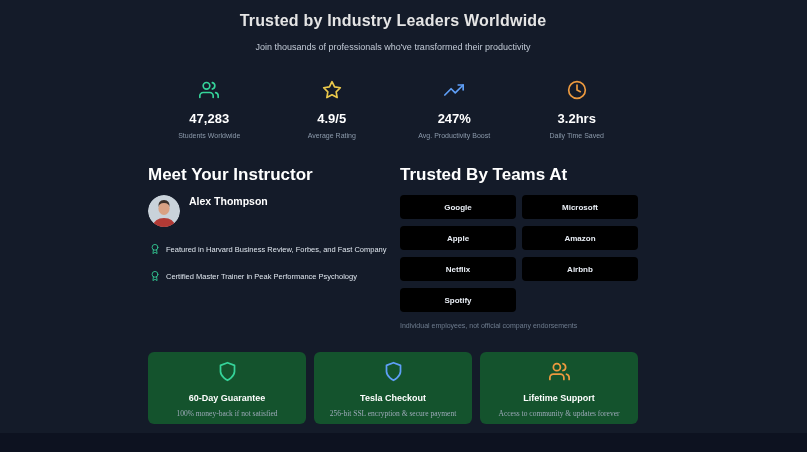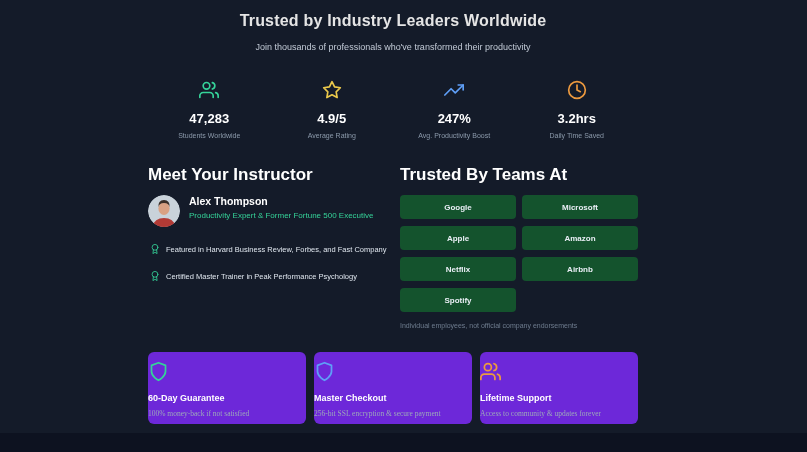--- a/index.html
+++ b/index.html
@@ -47,32 +47,32 @@
   .instructor-name { font-size: 10.5px; font-weight: 700; color: #ffffff; }
   .instructor-role { font-size: 8px; color: #35d399; margin-top: 4px; }
 
   .credentials { margin-top: 13px; }
   .credential { display: flex; align-items: center; margin-bottom: 9px; }
   .credential svg { width: 10px; height: 10px; flex: none; margin-left: 2px; }
   .credential-text { font-size: 7.5px; color: #dfe6ee; margin-left: 6px; }
 
   .tiles { margin-top: 10px; display: grid; grid-template-columns: 116px 116px; gap: 7px 6px; }
   .tile {
-    height: 24px; background: #14532d; border-radius: 4px; border: none;
+    height: 24px; background: #000000; border-radius: 4px; border: none;
     display: flex; align-items: center; justify-content: center;
     font-family: "Liberation Sans", sans-serif;
     font-size: 8px; font-weight: 700; color: #e9eef5; cursor: pointer;
   }
   .disclaimer { font-size: 7px; color: #6e7c8e; margin-top: 10px; }
 
   
   .guarantees { position: absolute; top: 352px; left: 0; width: 490px; display: flex; gap: 8px; }
   .g-card {
-    width: 158px; height: 72px; background: #6d28d9; border-radius: 6px;
-    text-align: left; padding-top: 9px;
+    width: 158px; height: 72px; background: #14532d; border-radius: 6px;
+    text-align: center; padding-top: 9px;
   }
   .g-card svg { width: 21px; height: 21px; }
   .g-title { font-size: 9px; font-weight: 700; color: #ffffff; margin-top: 7px; }
   .g-desc { font-size: 7.5px; color: #9daab9; margin-top: 6px; font-family: Liberation Serif, serif; }
 
   svg.icon { fill: none; stroke: currentColor; stroke-width: 2; stroke-linecap: round; stroke-linejoin: round; }
 </style>
 </head>
 <body>
 
@@ -135,21 +135,20 @@
         <div class="avatar">
           <svg viewBox="0 0 32 32">
             <circle cx="16" cy="16" r="16" fill="#c9d2da"></circle>
             <path d="M4 32 q2.5-9 12-9 q9.5 0 12 9 z" fill="#b23a35"></path>
             <ellipse cx="16" cy="13.5" rx="5.6" ry="6.4" fill="#d9a183"></ellipse>
             <path d="M10.4 12.5 q-0.6-7.5 5.6-7.5 q6.2 0 5.6 7.5 q-0.4-4.5 -5.6-4.5 q-5.2 0-5.6 4.5 z" fill="#3b2f28"></path>
           </svg>
         </div>
         <div class="instructor-meta">
           <div class="instructor-name">Alex Thompson</div>
-          <div class="instructor-role">Productivity Expert &amp; Former Fortune 500 Executive</div>
         </div>
       </div>
       <div class="credentials">
         <div class="credential">
           <span class="c-green">
             <svg class="icon" viewBox="0 0 24 24" width="10" height="10">
                 <circle cx="12" cy="8" r="7"></circle>
                 <polyline points="8.21 13.89 7 23 12 20 17 23 15.79 13.88"></polyline>
               </svg>
           </span>
@@ -191,21 +190,21 @@
       </span>
       <div class="g-title">60-Day Guarantee</div>
       <div class="g-desc">100% money-back if not satisfied</div>
     </div>
     <div class="g-card">
       <span class="c-blue">
         <svg class="icon" viewBox="0 0 24 24">
             <path d="M12 22s8-4 8-10V5l-8-3-8 3v7c0 6 8 10 8 10z"></path>
           </svg>
       </span>
-      <div class="g-title">Master Checkout</div>
+      <div class="g-title">Tesla Checkout</div>
       <div class="g-desc">256-bit SSL encryption &amp; secure payment</div>
     </div>
     <div class="g-card">
       <span class="c-orange">
         <svg class="icon" viewBox="0 0 24 24">
             <path d="M17 21v-2a4 4 0 0 0-4-4H5a4 4 0 0 0-4 4v2"></path>
             <circle cx="9" cy="7" r="4"></circle>
             <path d="M23 21v-2a4 4 0 0 0-3-3.87"></path>
             <path d="M16 3.13a4 4 0 0 1 0 7.75"></path>
           </svg>

